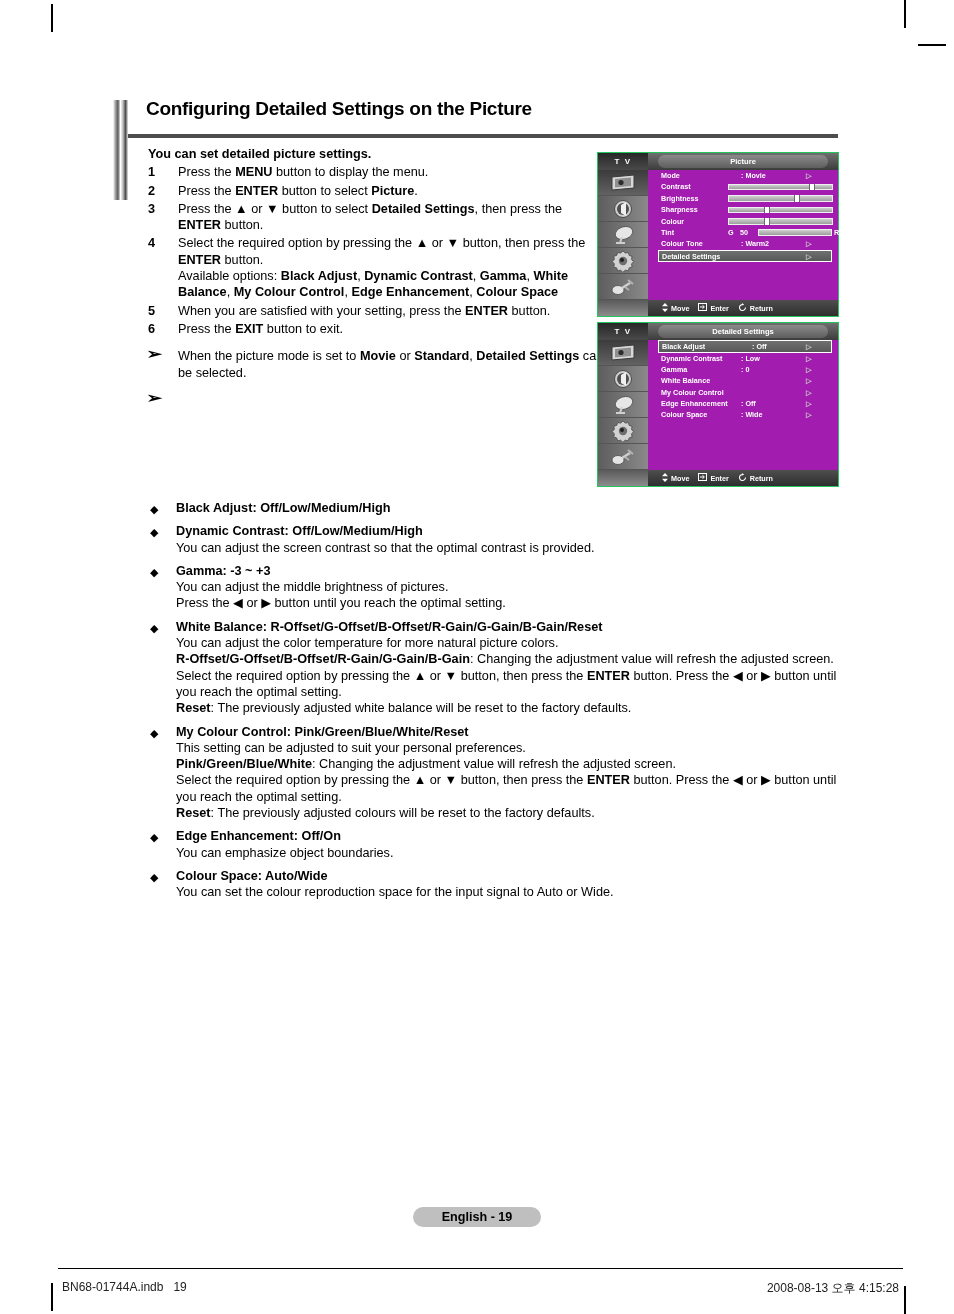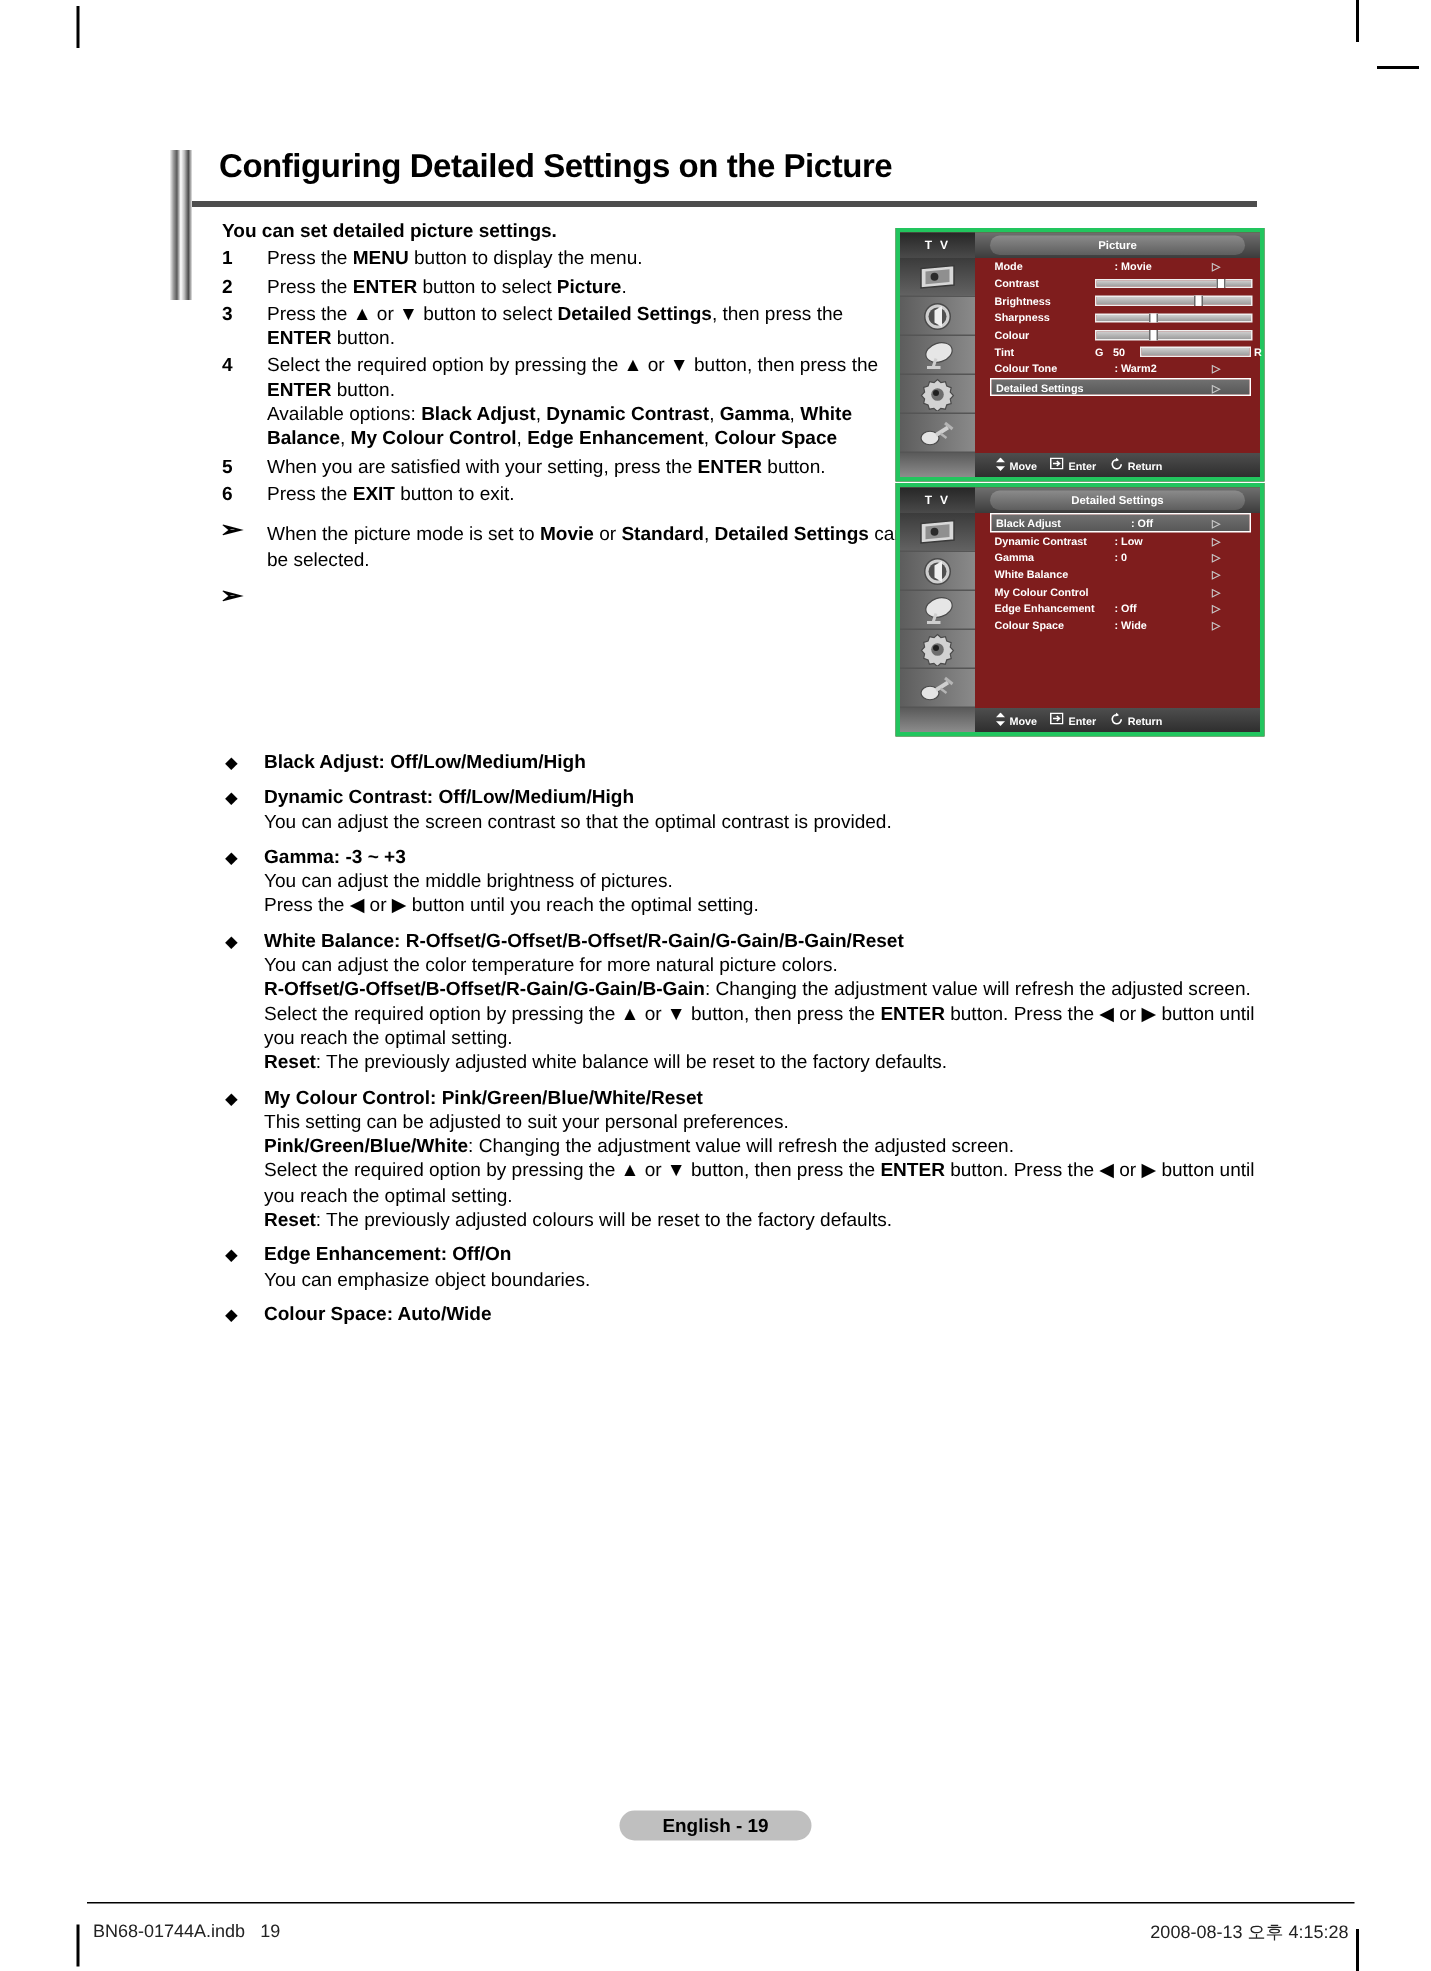--- a/index.html
+++ b/index.html
@@ -38,21 +38,21 @@
     width: 15px;
     height: 100px;
     background: linear-gradient(to right,
         #ffffff 0%, #9a9a9a 18%, #5a5a5a 33%,
         #ffffff 50%, #bdbdbd 66%, #4a4a4a 84%, #e8e8e8 100%);
   }
   .hdr-title {
     position: absolute;
     left: 33px;
     top: 0px;
-    font-size: 22px;
+    font-size: 19px;
     font-weight: bold;
     letter-spacing: -0.3px;
     white-space: nowrap;
   }
   .hdr-rule {
     position: absolute;
     left: 15px;
     top: 36px;
     width: 710px;
     height: 4px;
@@ -123,22 +123,22 @@
     font-size: 11px;
   }
   .blt .bhead { font-weight: bold; }
   b { font-weight: bold; }
 
   
   .osd {
     position: absolute;
     width: 240px;
     height: 163px;
-    background: #7f1d1d;
-    border: 3px solid #22c55e;
+    background: #a21caf;
+    border: 1px solid #22c55e;
     font-size: 7.2px;
     color: #ffffff;
     font-family: "Liberation Sans", sans-serif;
   }
   #osd-picture { left: 597px; top: 152px; }
   #osd-detailed { left: 597px; top: 322px; }
 
   .osd-top {
     position: absolute;
     left: 0; top: 0;
@@ -377,20 +377,21 @@
       <div>This setting can be adjusted to suit your personal preferences.<br><b>Pink/Green/Blue/White</b>: Changing the adjustment value will refresh the adjusted screen.<br>Select the required option by pressing the ▲ or ▼ button, then press the <b>ENTER</b> button. Press the ◀ or ▶ button until you reach the optimal setting.<br><b>Reset</b>: The previously adjusted colours will be reset to the factory defaults.</div>
     </div>
     <div class="blt">
       <span class="dia">◆</span>
       <div class="bhead"><b>Edge Enhancement</b>: <b>Off/On</b></div>
       <div>You can emphasize object boundaries.</div>
     </div>
     <div class="blt">
       <span class="dia">◆</span>
       <div class="bhead"><b>Colour Space</b>: <b>Auto/Wide</b></div>
+      <div>You can set the colour reproduction space for the input signal to Auto or Wide.</div>
     </div>
   </div>
 
 <div class="osd" id="osd-picture">
   <div class="osd-top">
     <div class="osd-tv">T V</div>
     <div class="osd-title">Picture</div>
   </div>
   <div class="osd-side">
     <div class="side-cell sel">

